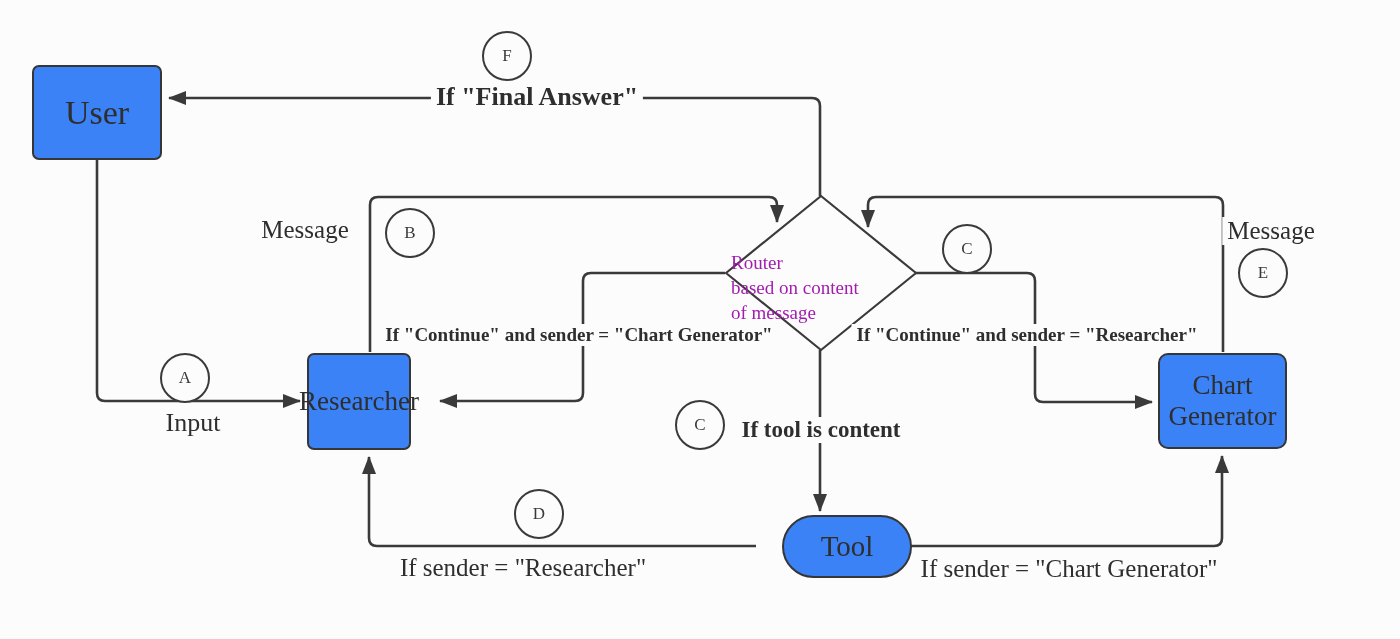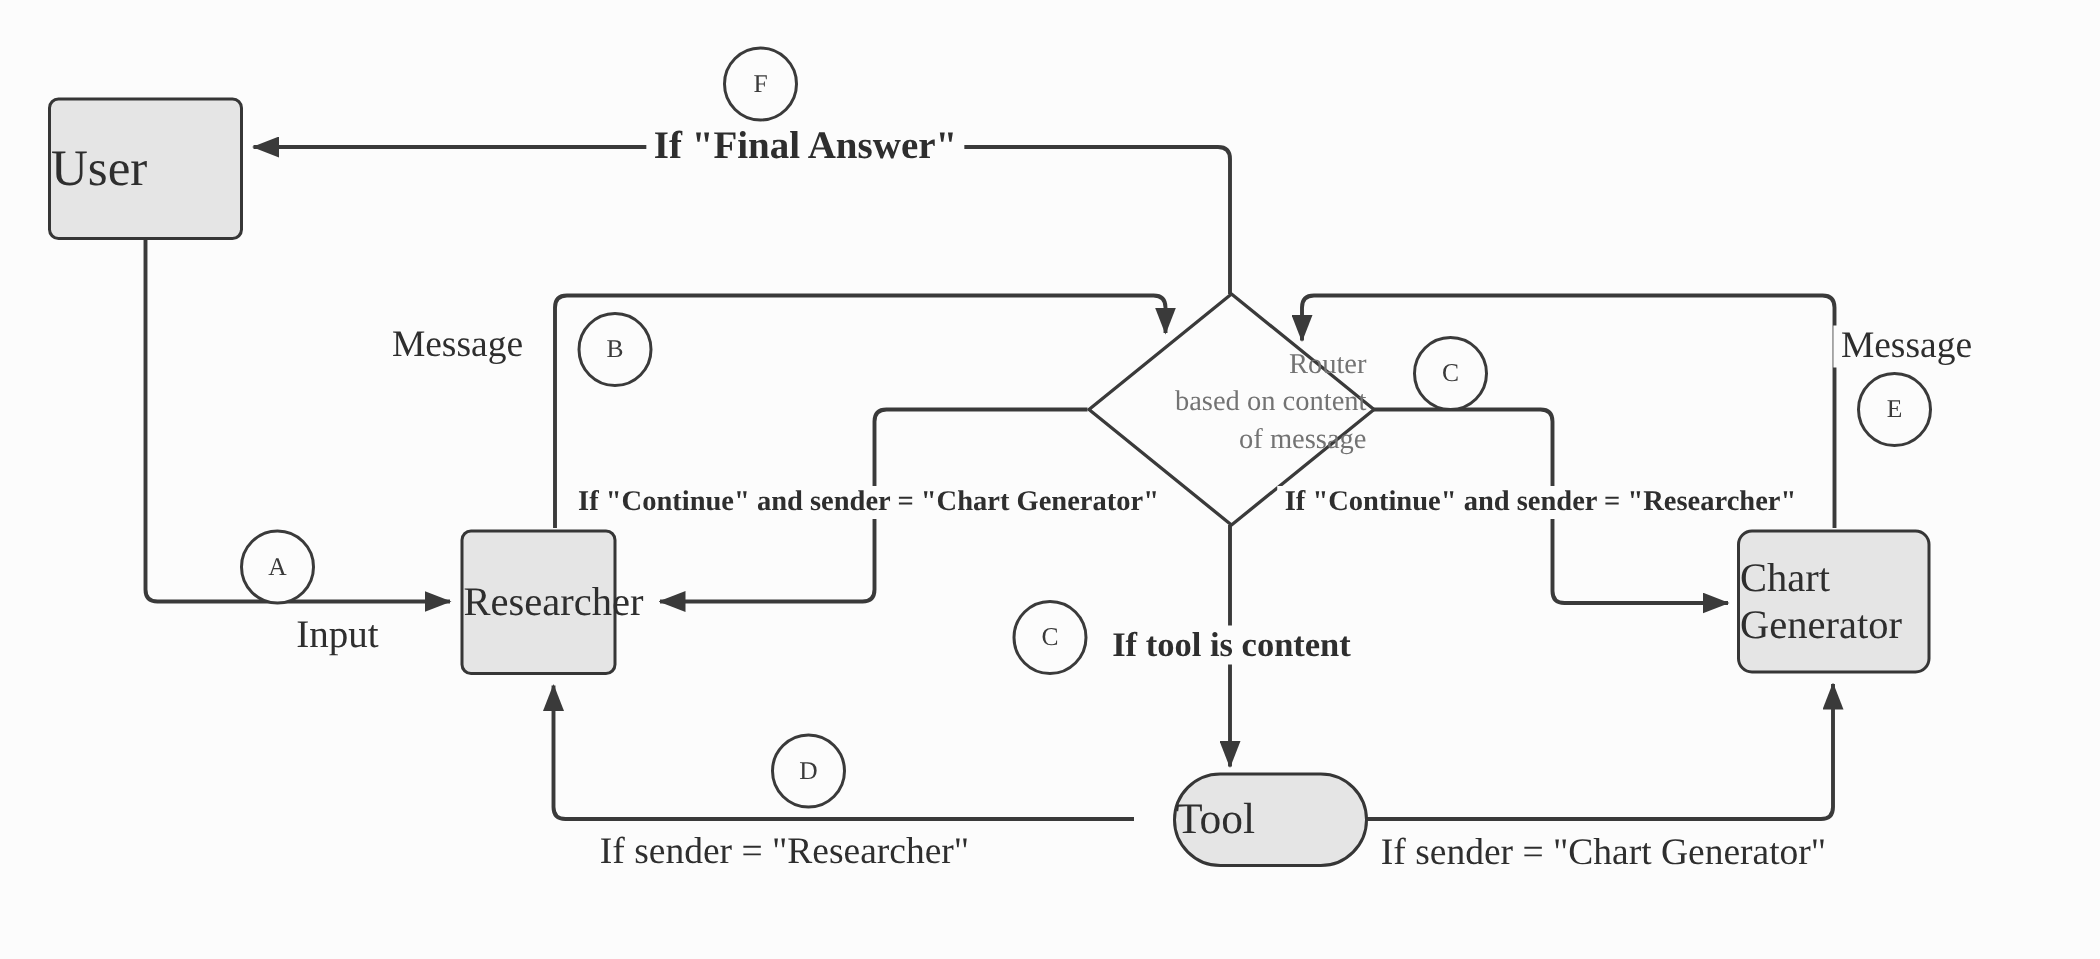--- a/index.html
+++ b/index.html
@@ -31,63 +31,63 @@
   .diamond {
     fill: #fcfcfc;
     stroke: #3a3a3a;
     stroke-width: 2.2;
     stroke-linejoin: round;
   }
   .node {
     position: absolute;
     border: 2.5px solid #363636;
     border-radius: 7px;
-    background: #e5e5e5;
+    background: #3b82f6;
     display: flex;
     flex-direction: column;
-    align-items: flex-start;
+    align-items: center;
     justify-content: center;
     text-align: center;
     color: #2e2e2e;
     box-sizing: border-box;
     line-height: 1.15;
     font-family: Liberation Serif, serif;
   }
   #node-user       { left: 32px;  top: 65px;  width: 130px; height: 95px; font-size: 34px; }
   #node-researcher { left: 307px; top: 353px; width: 104px; height: 97px; font-size: 27px; }
   #node-chart-generator { left: 1158px; top: 353px; width: 129px; height: 96px; font-size: 27px; border-radius: 10px; }
   #node-tool       { left: 782px; top: 515px; width: 130px; height: 63px; font-size: 29px; border-radius: 32px; }
   #router-label {
     position: absolute;
     left: 821px;
-    top: 268px;
+    top: 288px;
     transform: translate(-50%, -50%);
     width: 180px;
-    text-align: right;
+    text-align: left;
     font-size: 19px;
     line-height: 1.32;
-    color: #737373;
+    color: #a21caf;
   }
   #router-label span { display: block; }
   .elabel {
     position: absolute;
     transform: translate(-50%, -50%);
     white-space: nowrap;
     background: #fcfcfc;
     padding: 0 5px;
     font-size: 25px;
     color: #2e2e2e;
   }
   .elabel.bold { font-weight: 700; }
   #label-final-answer        { left: 537px;  top: 97px;  font-size: 26px; }
   #label-message-left        { left: 305px;  top: 230px; }
   #label-message-right       { left: 1271px; top: 231px; }
   #label-continue-chartgen   { left: 579px;  top: 335px; font-size: 19px; }
   #label-continue-researcher { left: 1027px; top: 335px; font-size: 19px; }
-  #label-input               { left: 193px;  top: 423px; font-size: 26px; background: transparent; margin-left: 32px; }
+  #label-input               { left: 193px;  top: 423px; font-size: 26px; background: transparent; }
   #label-tool-called         { left: 821px;  top: 430px; font-size: 23px; }
   #label-sender-researcher   { left: 523px;  top: 568px; background: transparent; }
   #label-sender-chartgen     { left: 1069px; top: 569px; background: transparent; }
   .badge {
     position: absolute;
     width: 50px;
     height: 50px;
     box-sizing: border-box;
     border: 2px solid #3a3a3a;
     border-radius: 50%;

